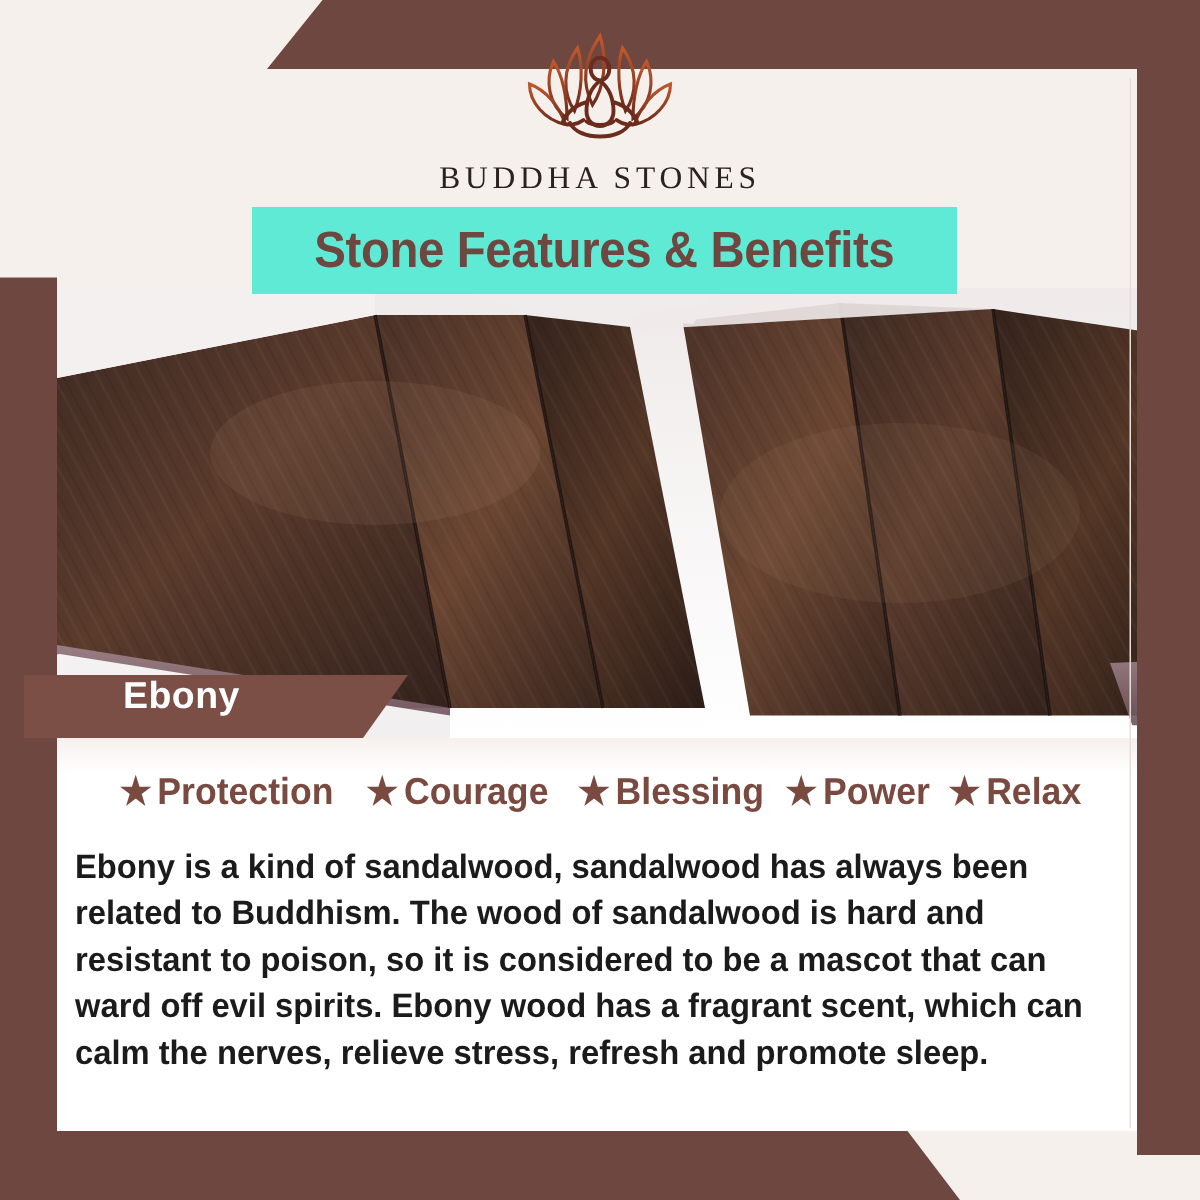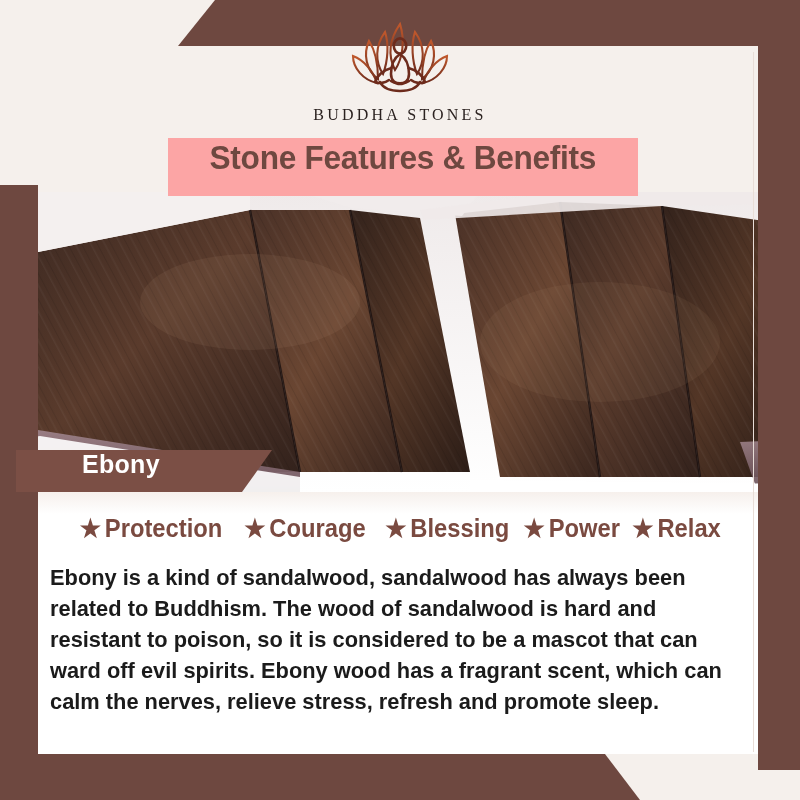--- a/index.html
+++ b/index.html
@@ -55,27 +55,27 @@
     z-index:8;
   }
   .logo-wrap {
     position:absolute; top:18px; left:0; width:800px;
     display:flex; flex-direction:column; align-items:center;
   }
   .logo-mark { width:150px; height:82px; display:block; }
   .logo-text {
     margin-top:6px;
     font-family:"Liberation Serif", serif;
-    font-size:16px; letter-spacing:3.2px; color:#2b2220; font-weight:400;
+    font-size:21px; letter-spacing:3.2px; color:#2b2220; font-weight:400;
   }
 
   .title-band {
     position:absolute; top:138px; left:168px; width:470px; height:58px;
-    background:#fca5a5;
-    display:flex; align-items:flex-start; justify-content:center;
+    background:#5eead4;
+    display:flex; align-items:center; justify-content:center;
   }
   .title-text {
     font-family:"Liberation Sans Narrow","Liberation Sans",sans-serif;
     font-weight:bold; font-size:34px; color:#6e4840;
     letter-spacing:-0.3px; white-space:nowrap;
     transform:scaleX(0.93); transform-origin:center;
   }
 
   
   .photo {

